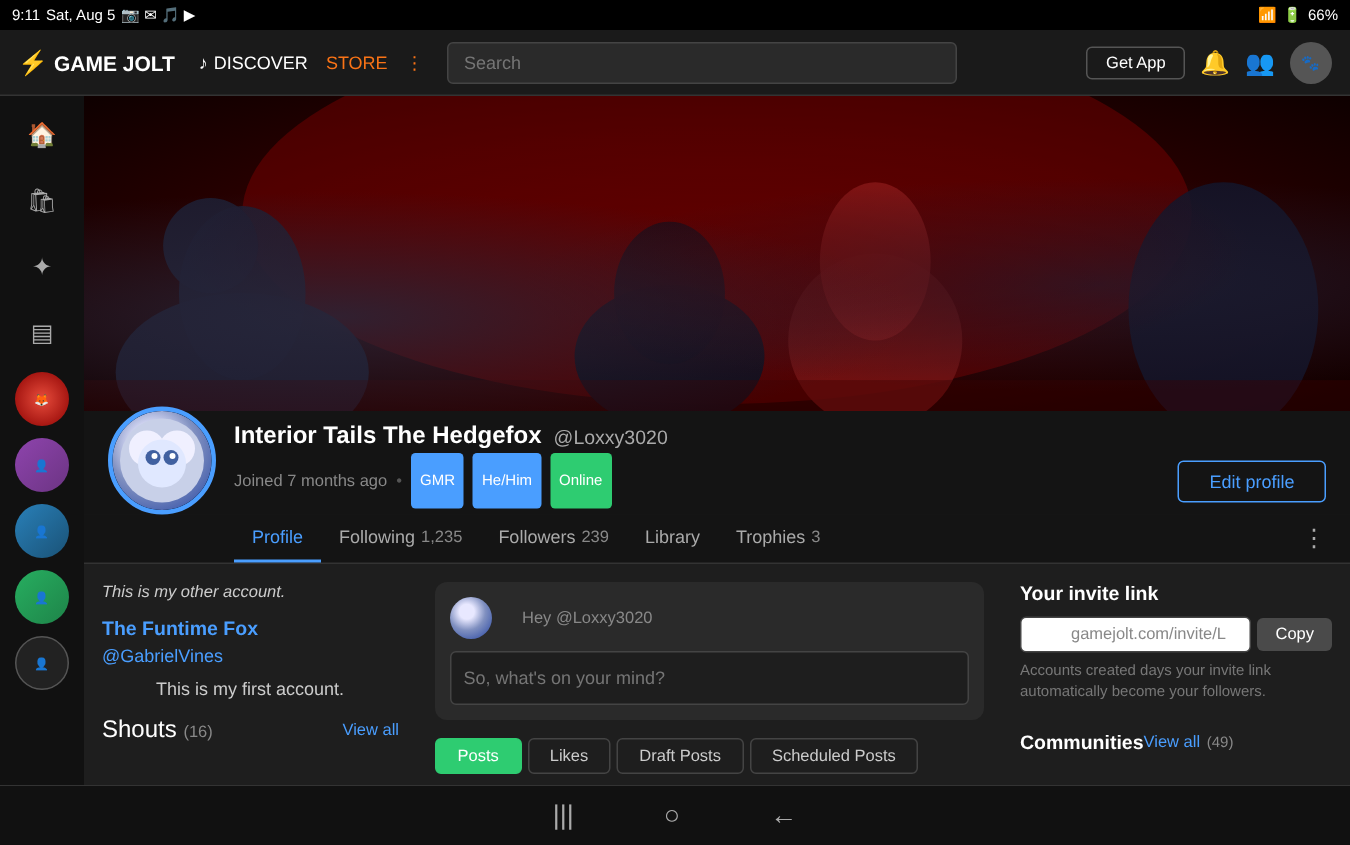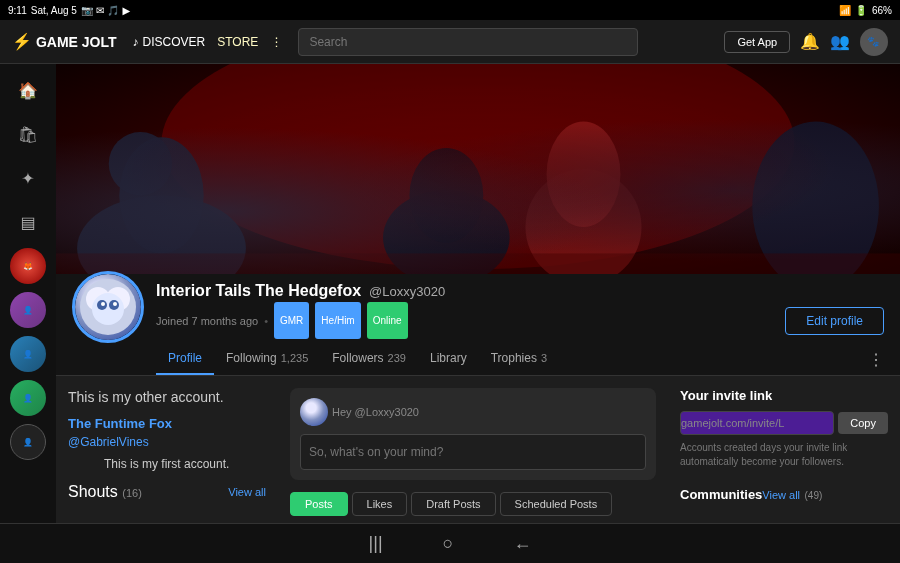--- a/index.html
+++ b/index.html
@@ -42,21 +42,21 @@
       gap: 4px;
       font-weight: bold;
       font-size: 14px;
       color: #fff;
     }
     .logo-icon { color: #2ecc71; font-size: 16px; }
     .logo-text { color: #fff; }
     .nav-links { display: flex; align-items: center; gap: 12px; }
     .nav-link {
       font-size: 12px;
-      color: #fef9c3;
+      color: #f97316;
       cursor: pointer;
       display: flex;
       align-items: center;
       gap: 4px;
     }
     .nav-link.active { color: #fff; }
     .search-bar {
       flex: 1;
       max-width: 340px;
       height: 28px;
@@ -282,21 +282,21 @@
       padding: 12px;
       background: #1e1e1e;
     }
 
     
     .profile-left {
       width: 210px;
       flex-shrink: 0;
       padding-right: 12px;
     }
-    .about-text { font-size: 14px; color: #ccc; margin-bottom: 8px; line-height: 1.4; }
+    .about-text { font-size: 11px; color: #ccc; margin-bottom: 8px; line-height: 1.4; font-style: italic; }
     .funtime-fox-link { color: #4a9eff; font-size: 13px; font-weight: bold; cursor: pointer; margin-bottom: 4px; }
     .gabriel-vines { color: #4a9eff; font-size: 12px; cursor: pointer; margin-bottom: 8px; }
     .first-account-text { font-size: 12px; color: #ccc; margin-bottom: 12px; margin-left: 36px; }
     .shouts-header {
       display: flex;
       align-items: center;
       justify-content: space-between;
       margin-bottom: 6px;
     }
     .view-all-link { font-size: 11px; color: #4a9eff; cursor: pointer; }
@@ -308,21 +308,21 @@
     }
     .post-composer {
       background: #2a2a2a;
       border-radius: 8px;
       padding: 10px;
       margin-bottom: 12px;
     }
     .composer-header {
       display: flex;
       align-items: center;
-      gap: 4px;
+      gap: 20px;
       margin-bottom: 8px;
     }
     .composer-avatar {
       width: 28px;
       height: 28px;
       border-radius: 50%;
       background: radial-gradient(circle at 40% 35%, #e8e8ff 20%, #8090c0 50%, #2040a0 100%);
     }
     .composer-name { font-size: 11px; color: #888; }
     .composer-input {
@@ -387,29 +387,30 @@
     .invite-section { margin-bottom: 16px; }
     .invite-title { font-size: 13px; font-weight: bold; color: #fff; margin-bottom: 8px; }
     .invite-link-row {
       display: flex;
       align-items: center;
       gap: 4px;
       margin-bottom: 6px;
     }
     .invite-link-box {
       flex: 1;
-      background: #4c1d95;
+      background: #ffffff;
       border: 1px solid #444;
       border-radius: 4px;
-      padding: 5px 0;
+      padding: 5px 16px;
       font-size: 11px;
       color: #888;
       overflow: hidden;
       white-space: nowrap;
       text-overflow: ellipsis;
+      text-align: right;
     }
     .copy-btn {
       background: #4a4a4a;
       border: none;
       color: #fff;
       padding: 5px 12px;
       border-radius: 4px;
       font-size: 11px;
       cursor: pointer;
       white-space: nowrap;

